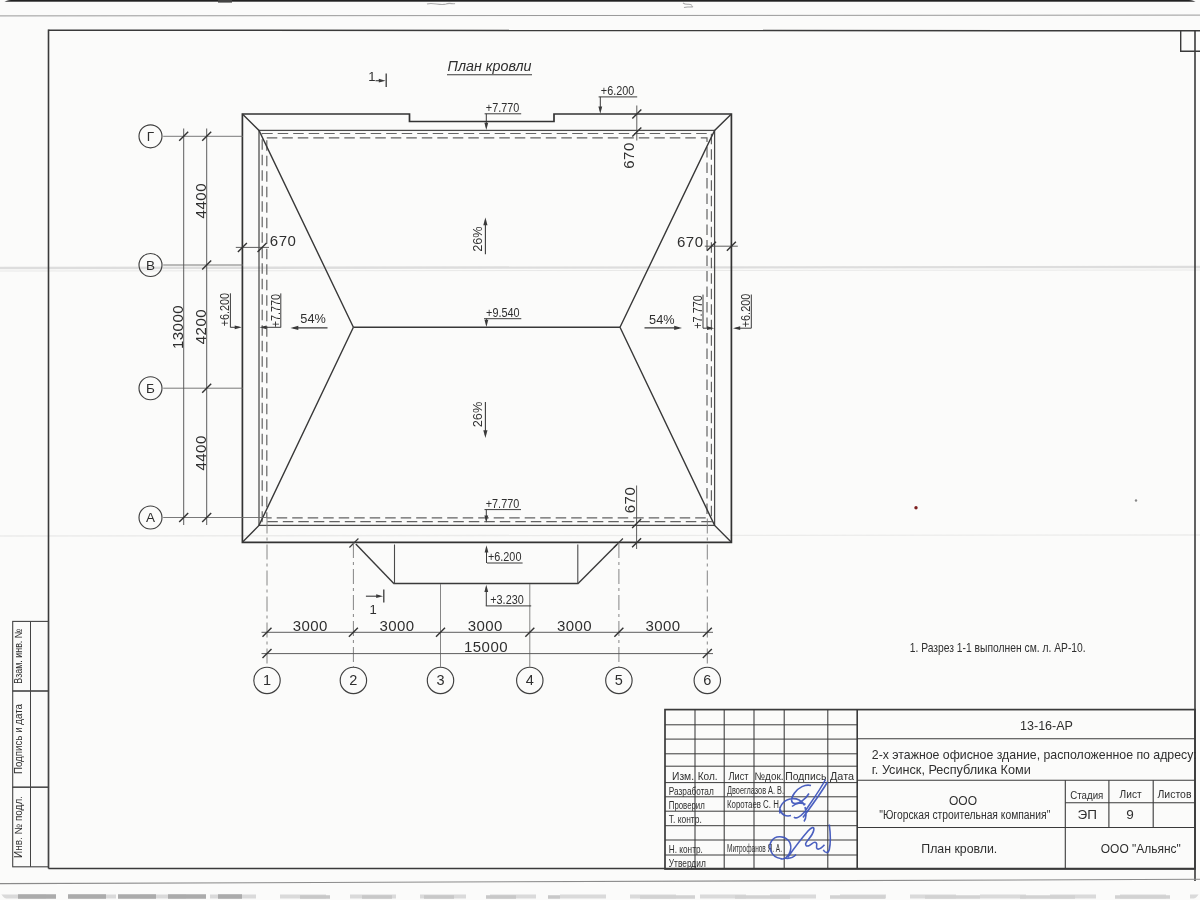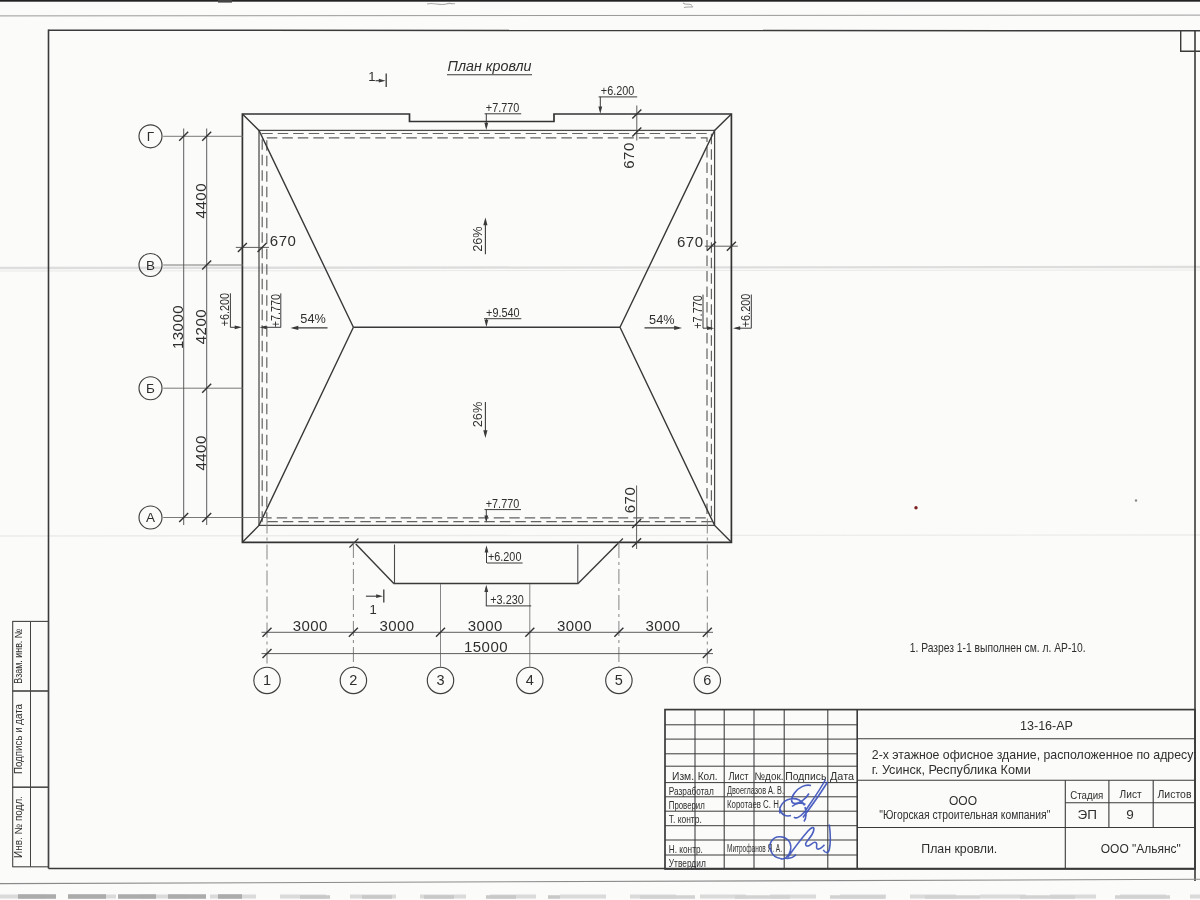--- a/index.html
+++ b/index.html
@@ -1,16 +1,16 @@
 <!DOCTYPE html>
 <html><head>
 <meta charset="utf-8">
 <style>
 html,body{margin:0;padding:0;background:#fbfbfa;}
-#page{position:relative;width:1200px;height:900px;background:#fbfbfa;overflow:hidden;}
+#page{position:relative;width:1200px;height:900px;background:#fbfbfa;overflow:hidden;border-radius:11px;}
 svg{position:absolute;left:0;top:0;}
 text{font-family:"Liberation Sans",sans-serif;fill:#2f2f2f;}
 </style>
 </head>
 <body>
 <div id="page">
 <svg width="1200" height="900" viewBox="0 0 1200 900">
 
 <rect x="0" y="0" width="1200" height="900" fill="#fbfbfa"></rect>
 

